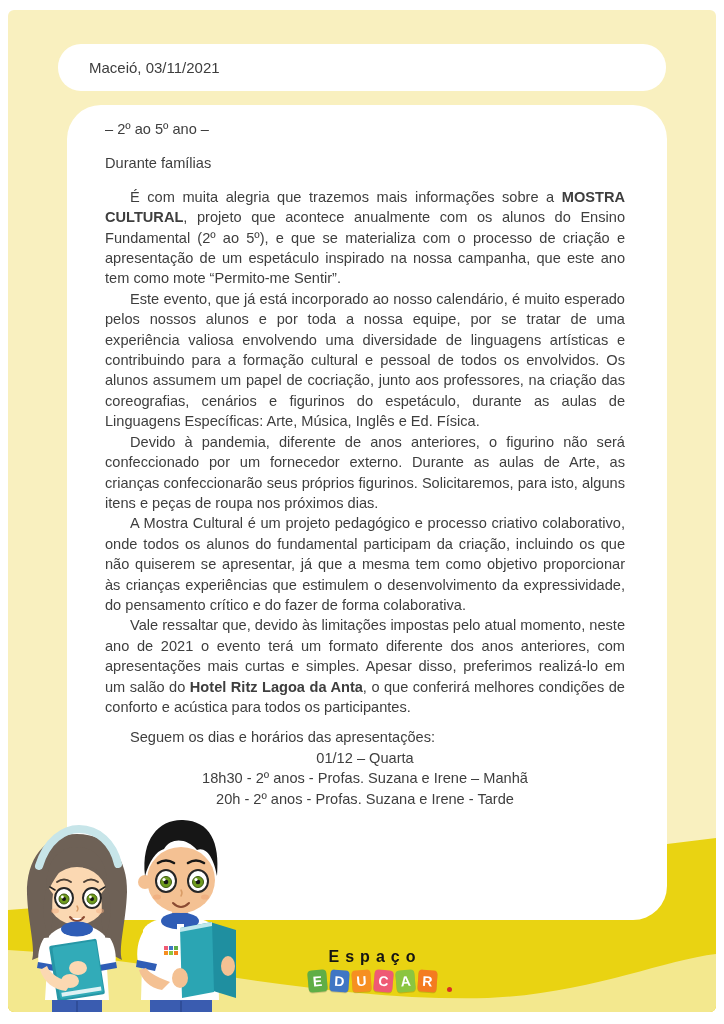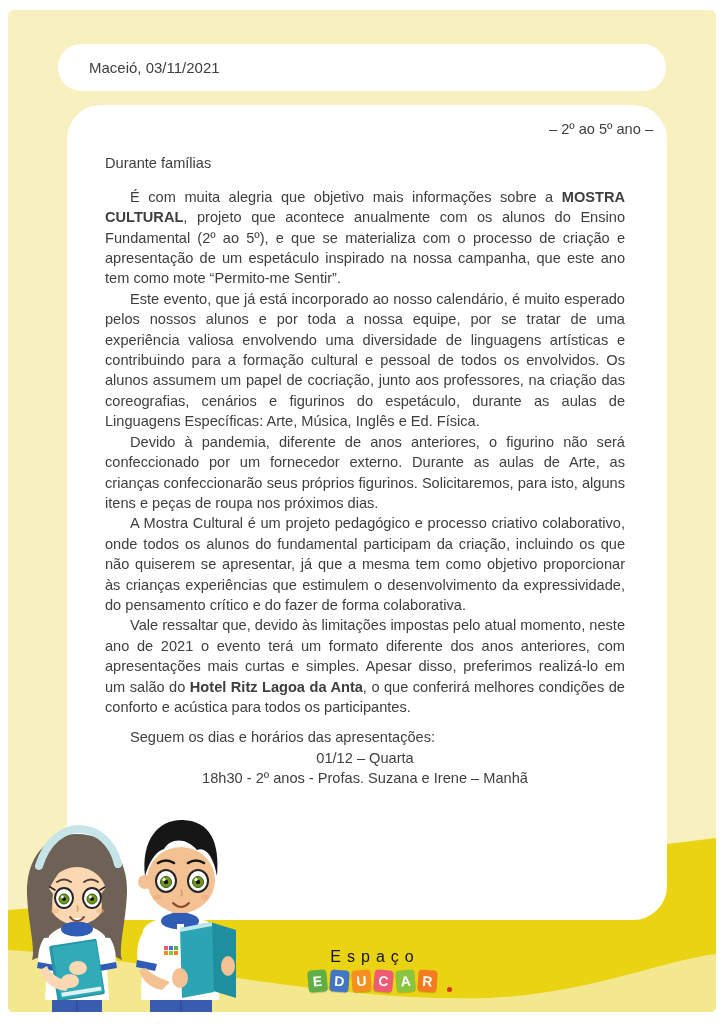--- a/index.html
+++ b/index.html
@@ -15,30 +15,30 @@
   .date-bar{
     position:absolute;left:50px;top:34px;width:608px;height:47px;background:#ffffff;
     border-radius:23px;display:flex;align-items:center;box-sizing:border-box;
     padding-left:31px;font-size:15px;color:#3d3d3d;z-index:2;
   }
   .panel{
     position:absolute;left:59px;top:95px;width:600px;height:815px;background:#ffffff;
     border-radius:34px;box-sizing:border-box;padding:14px 42px 0 38px;
     color:#3e3e3e;font-size:14.6px;line-height:20.4px;z-index:2;
   }
-  .grade{text-align:right;margin:0 -28px 14px 0;}
+  .grade{margin:0 -28px 14px 0;}
   .salutation{margin:0 0 13px 0;}
   p.para{margin:0;text-align:justify;text-indent:25px;}
   p.para b{font-weight:bold;}
   .sched{margin-top:10px;}
   .sched-intro{text-indent:25px;margin:0;}
   .sched-line{margin:0;text-align:center;}
   .kids{position:absolute;left:6px;top:808px;width:226px;height:194px;z-index:5;}
   .logo{position:absolute;left:286px;top:938px;width:156px;text-align:center;z-index:4;}
-  .logo-top{font-size:16px;font-weight:normal;letter-spacing:6px;color:#141414;padding-left:6px;}
+  .logo-top{font-size:16px;font-weight:bold;letter-spacing:6px;color:#141414;padding-left:6px;}
   .tiles{margin-top:4px;display:flex;justify-content:center;gap:3px;position:relative;width:141px;margin-left:auto;margin-right:auto;}
   .tile{
     width:19px;height:22px;border-radius:4px;color:#ffffff;font-weight:bold;font-size:14px;
     line-height:22px;text-align:center;display:inline-block;
     box-shadow:0 1px 0 rgba(0,0,0,0.15);
   }
   .tile:nth-child(1){transform:rotate(-5deg);}
   .tile:nth-child(2){transform:rotate(4deg);}
   .tile:nth-child(3){transform:rotate(-4deg);}
   .tile:nth-child(4){transform:rotate(5deg);}
@@ -57,34 +57,35 @@
   </svg>
 
   <div class="date-bar">
     <span>Maceió, 03/11/2021</span>
   </div>
 
   <div class="panel">
     <div class="grade">– 2º ao 5º ano –</div>
     <div class="salutation">Durante famílias</div>
 
-    <p class="para"><span>É com muita alegria que objetivo mais informações sobre a </span><b>MOSTRA CULTURAL</b><span>, projeto que acontece anualmente com os alunos do Ensino Fundamental (2º ao 5º), e que se materializa com o processo de criação e apresentação de um espetáculo inspirado na nossa campanha, que este ano tem como mote “Permito-me Sentir”.</span></p>
+    <p class="para"><span>É com muita alegria que trazemos mais informações sobre a </span><b>MOSTRA CULTURAL</b><span>, projeto que acontece anualmente com os alunos do Ensino Fundamental (2º ao 5º), e que se materializa com o processo de criação e apresentação de um espetáculo inspirado na nossa campanha, que este ano tem como mote “Permito-me Sentir”.</span></p>
 
     <p class="para">Este evento, que já está incorporado ao nosso calendário, é muito esperado pelos nossos alunos e por toda a nossa equipe, por se tratar de uma experiência valiosa envolvendo uma diversidade de linguagens artísticas e contribuindo para a formação cultural e pessoal de todos os envolvidos. Os alunos assumem um papel de cocriação, junto aos professores, na criação das coreografias, cenários e figurinos do espetáculo, durante as aulas de Linguagens Específicas: Arte, Música, Inglês e Ed. Física.</p>
 
     <p class="para">Devido à pandemia, diferente de anos anteriores, o figurino não será confeccionado por um fornecedor externo. Durante as aulas de Arte, as crianças confeccionarão seus próprios figurinos. Solicitaremos, para isto, alguns itens e peças de roupa nos próximos dias.</p>
 
     <p class="para">A Mostra Cultural é um projeto pedagógico e processo criativo colaborativo, onde todos os alunos do fundamental participam da criação, incluindo os que não quiserem se apresentar, já que a mesma tem como objetivo proporcionar às crianças experiências que estimulem o desenvolvimento da expressividade, do pensamento crítico e do fazer de forma colaborativa.</p>
 
     <p class="para"><span>Vale ressaltar que, devido às limitações impostas pelo atual momento, neste ano de 2021 o evento terá um formato diferente dos anos anteriores, com apresentações mais curtas e simples. Apesar disso, preferimos realizá-lo em um salão do </span><b>Hotel Ritz Lagoa da Anta</b><span>, o que conferirá melhores condições de conforto e acústica para todos os participantes.</span></p>
 
     <div class="sched">
       <p class="sched-intro">Seguem os dias e horários das apresentações:</p>
       <p class="sched-line">01/12 – Quarta</p>
       <p class="sched-line">18h30 - 2º anos - Profas. Suzana e Irene – Manhã</p>
+      <p class="sched-line">20h - 2º anos - Profas. Suzana e Irene - Tarde</p>
     </div>
   </div>
 
   <svg class="kids" viewBox="0 0 226 194" aria-hidden="true">
 
     <g>
       <circle cx="131" cy="64" r="7" fill="#f4c193"></circle>
       <rect x="158" y="84" width="16" height="16" fill="#f4c193"></rect>
       <path d="M129,112 C134,103 146,99 166,99 C186,99 198,103 203,112 L205,182 L127,182 Z" fill="#ffffff"></path>
       <ellipse cx="166" cy="103" rx="19" ry="8.5" fill="#2f5db6"></ellipse>

